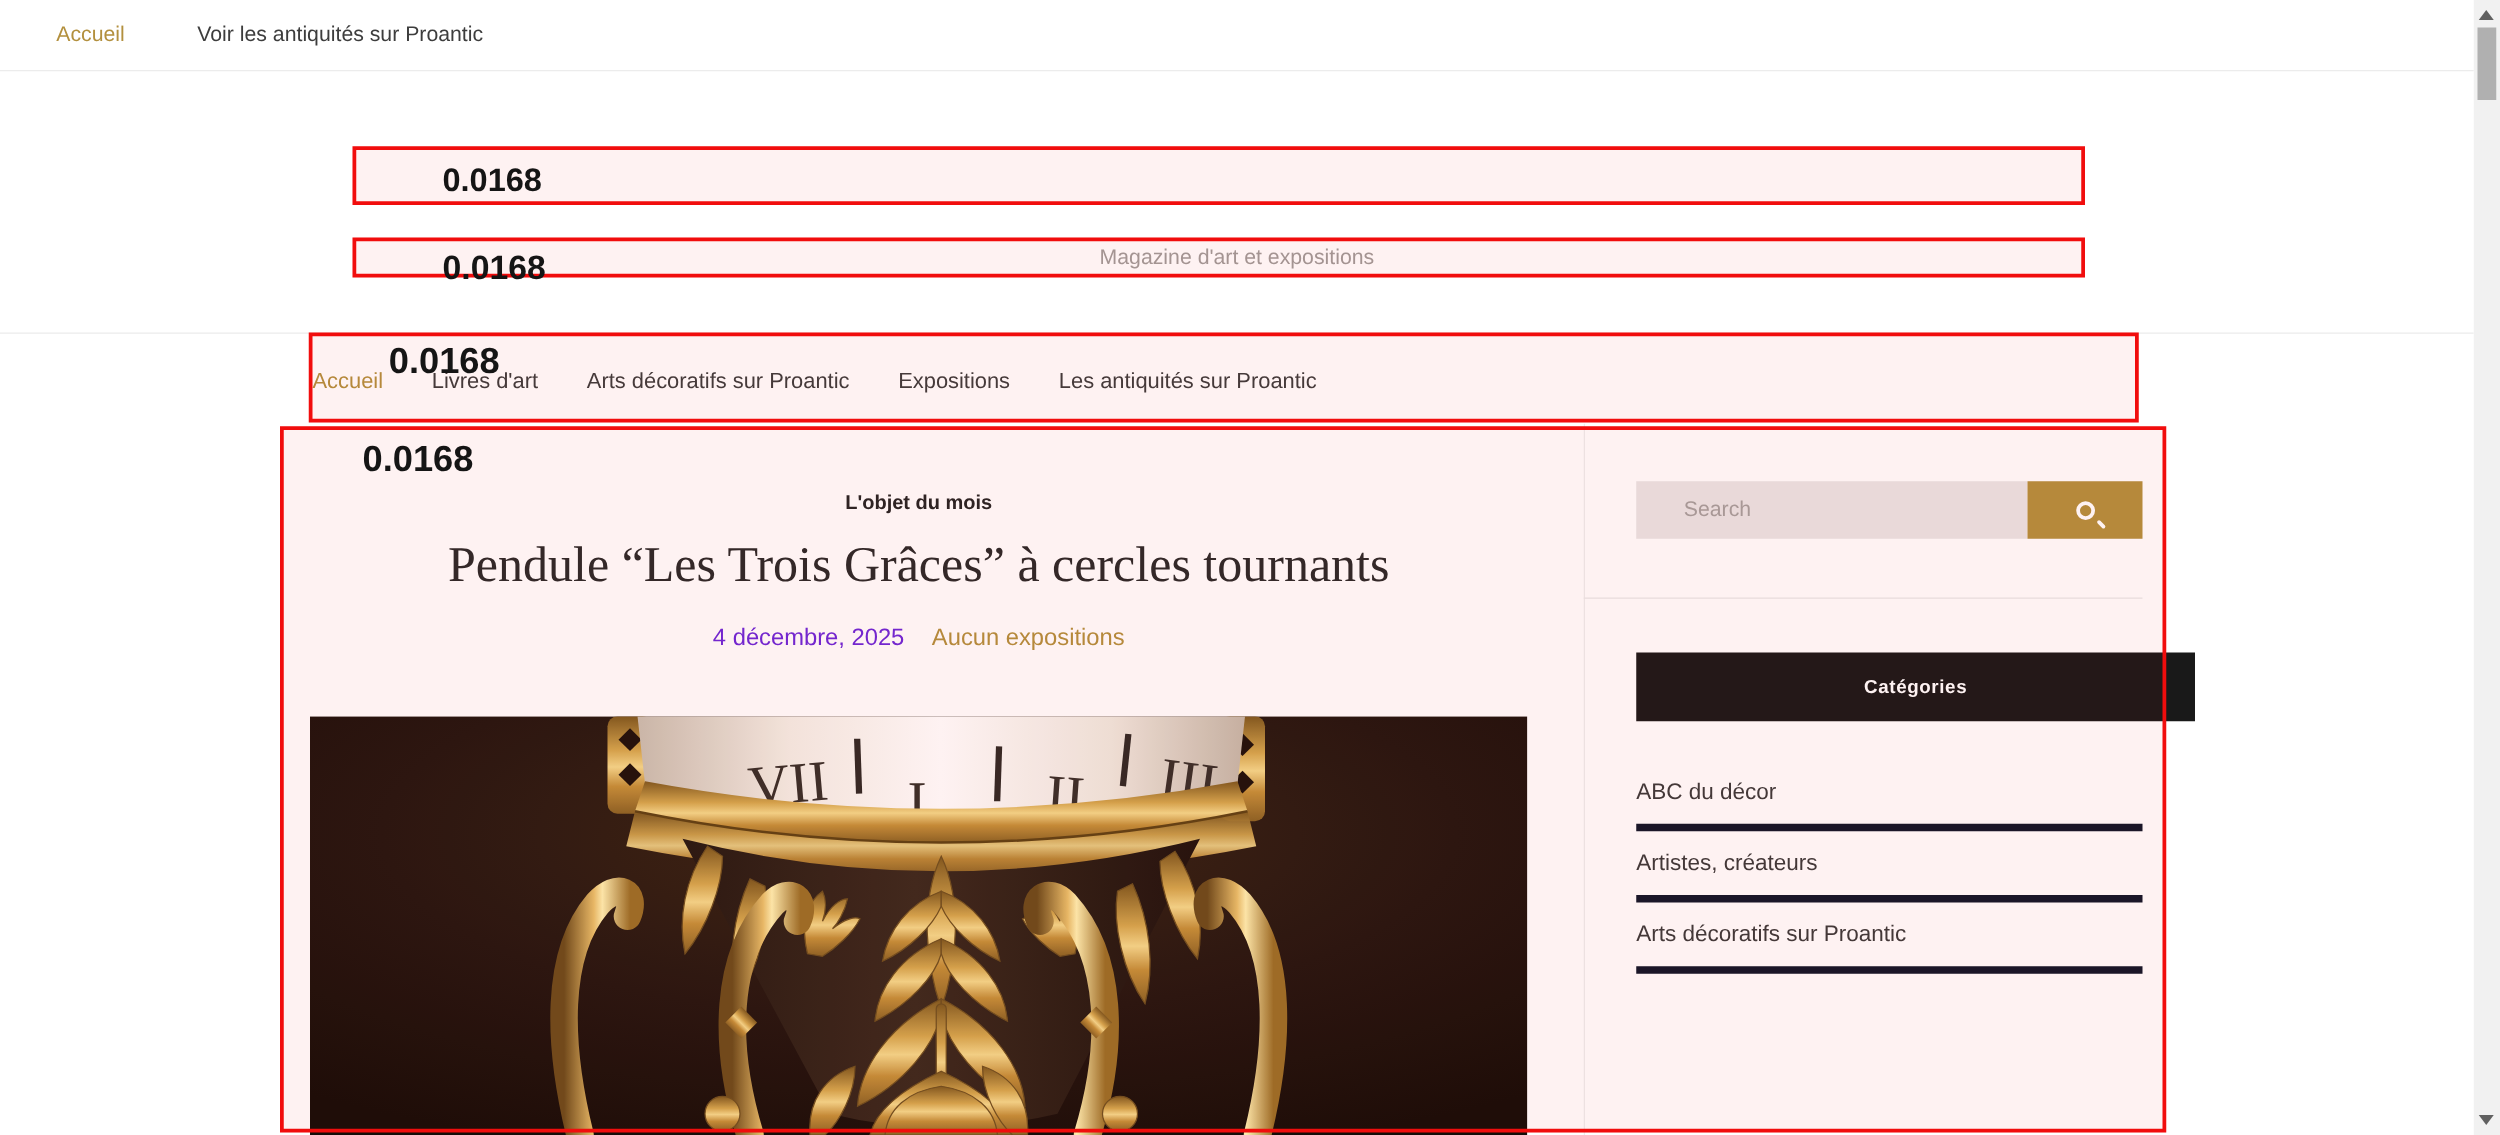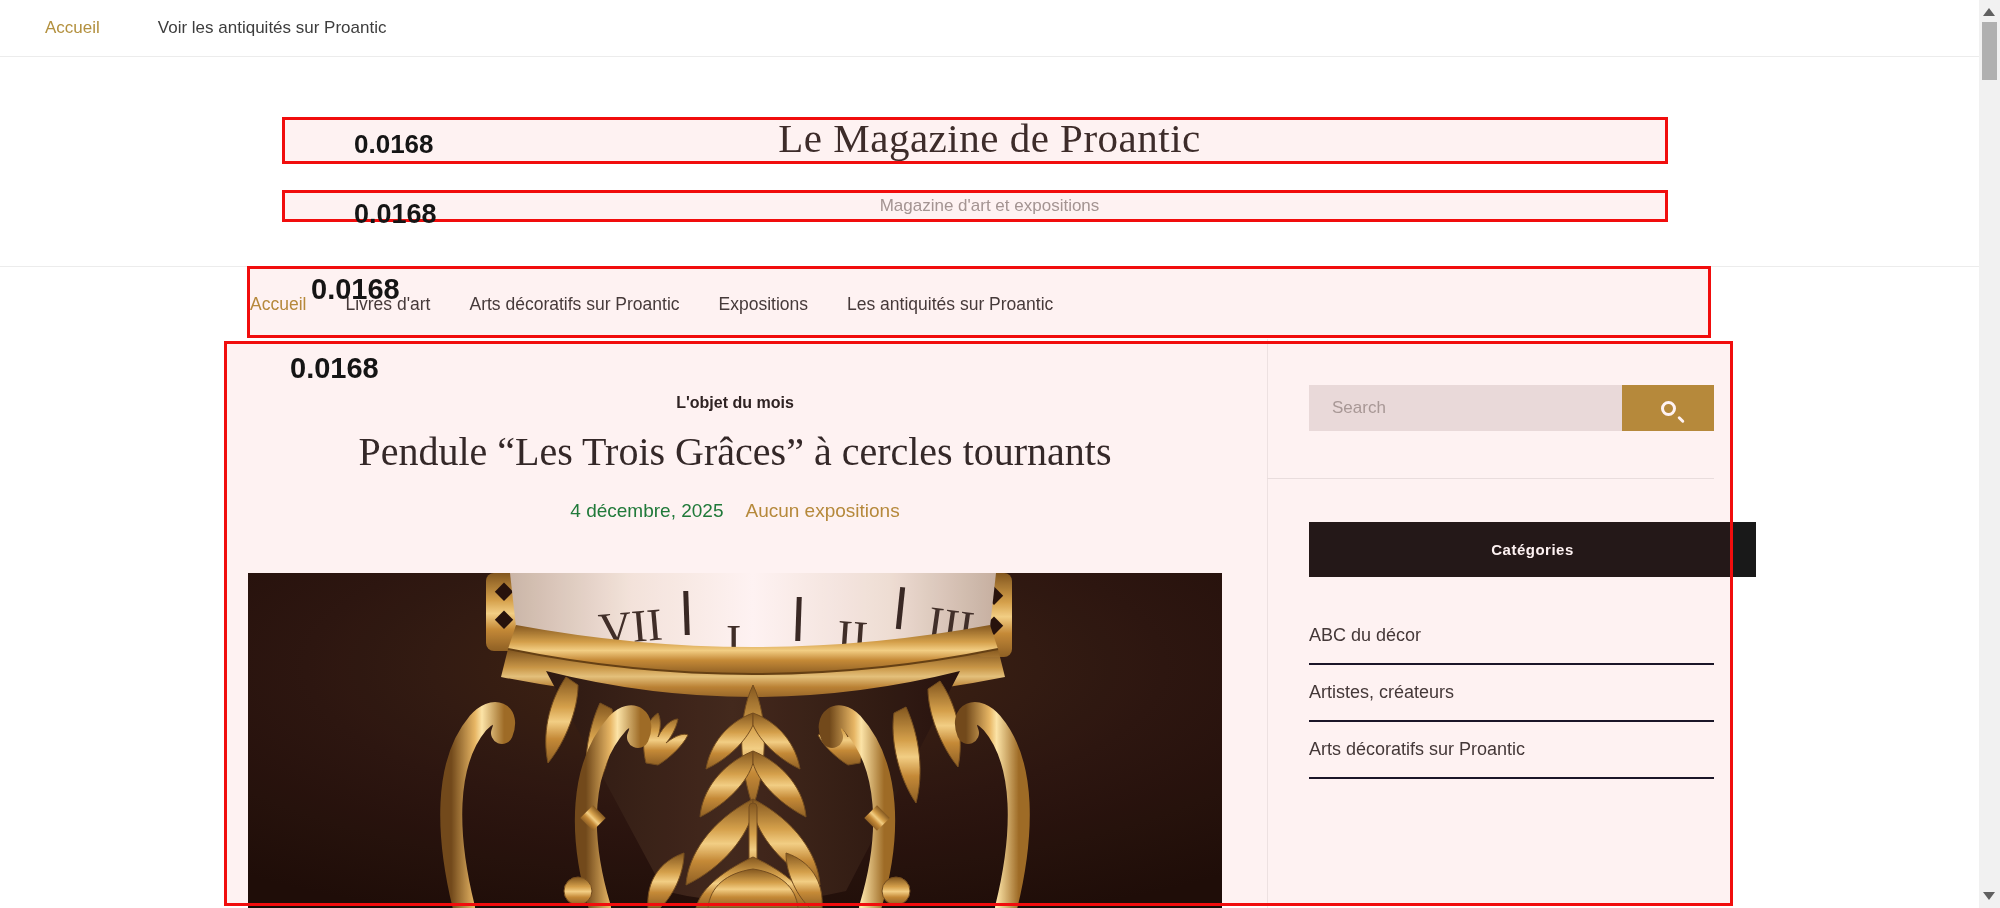--- a/index.html
+++ b/index.html
@@ -33,40 +33,40 @@
   .nav a{text-decoration:none;font-size:17.5px;color:var(--link-dark);white-space:nowrap;}
   .nav a.active{color:var(--accent);}
 
   
   .col-divider{position:absolute;left:1267px;top:339px;height:569px;border-left:1px solid #ededed;}
   .kicker{position:absolute;left:248px;top:394px;width:974px;text-align:center;
     font-size:16px;font-weight:bold;color:#242424;}
   .article-title{position:absolute;left:248px;top:428px;width:974px;text-align:center;
     font-family:"Liberation Serif",serif;font-size:40px;font-weight:500;color:#2a2a2a;cursor:pointer;}
   .meta{position:absolute;left:248px;top:500px;width:974px;text-align:center;font-size:19px;}
-  .meta .date{color:#15803d;}
+  .meta .date{color:#6d28d9;}
   .meta .comments{color:var(--accent);text-decoration:none;margin-left:22px;}
   .photo{position:absolute;left:248px;top:573px;width:974px;height:335px;overflow:hidden;cursor:pointer;}
 
   
   .search-row{position:absolute;left:1309px;top:385px;width:405px;height:46px;display:flex;}
   .search-input{flex:1;height:46px;border:none;outline:none;background:#e9e5e5;
-    padding-left:23px;font-size:17px;color:#444;font-family:"Liberation Sans",sans-serif;}
+    padding-left:38px;font-size:17px;color:#444;font-family:"Liberation Sans",sans-serif;}
   .search-input::placeholder{color:#a5a09e;}
   .search-btn{width:92px;height:46px;border:none;background:var(--accent);cursor:pointer;
     display:flex;align-items:center;justify-content:center;}
   .mag{position:relative;width:15px;height:15px;border:3px solid #fff;border-radius:50%;display:block;}
   .mag::after{content:"";position:absolute;left:13px;top:14px;width:8px;height:3px;background:#fff;
     transform:rotate(45deg);border-radius:2px;}
   .sidebar-rule{position:absolute;left:1267px;top:478px;width:447px;border-top:1px solid #e9e9e9;}
   .cat-header{position:absolute;left:1309px;top:522px;width:447px;height:55px;
     background:var(--categories-bg);color:#fff;font-size:15px;font-weight:bold;
     display:flex;align-items:center;justify-content:center;letter-spacing:.5px;}
   .cat-list{position:absolute;left:1309px;top:608px;width:405px;list-style:none;}
-  .cat-list li{height:57px;display:flex;align-items:center;border-bottom:2px solid #0f172a;
+  .cat-list li{height:57px;display:flex;align-items:center;border-bottom:6px solid #0f172a;
     font-size:18px;color:#3b3b3b;cursor:pointer;}
 
   
   .scrollbar{position:absolute;right:0;top:0;width:21px;height:908px;background:#f1f1f1;z-index:90;}
   .scroll-thumb{position:absolute;left:3px;top:22px;width:15px;height:58px;background:#b0b0b0;}
   .tri-up{position:absolute;left:4px;top:8px;width:0;height:0;
     border-left:6px solid transparent;border-right:6px solid transparent;border-bottom:8px solid #606060;}
   .tri-down{position:absolute;left:4px;bottom:8px;width:0;height:0;
     border-left:6px solid transparent;border-right:6px solid transparent;border-top:8px solid #606060;}
 
@@ -86,21 +86,20 @@
 </head>
 <body>
 
 <div class="page">
 
   <div class="topbar">
     <a class="topbar-home" href="#">Accueil</a>
     <a class="topbar-link" href="#">Voir les antiquités sur Proantic</a>
   </div>
 
-  <div class="site-title">Le Magazine de Proantic</div>
   <div class="site-subtitle">Magazine d'art et expositions</div>
 
   <div class="nav-rule"></div>
   <nav class="nav">
     <a href="#" class="active">Accueil</a>
     <a href="#">Livres d'art</a>
     <a href="#">Arts décoratifs sur Proantic</a>
     <a href="#">Expositions</a>
     <a href="#">Les antiquités sur Proantic</a>
   </nav>

